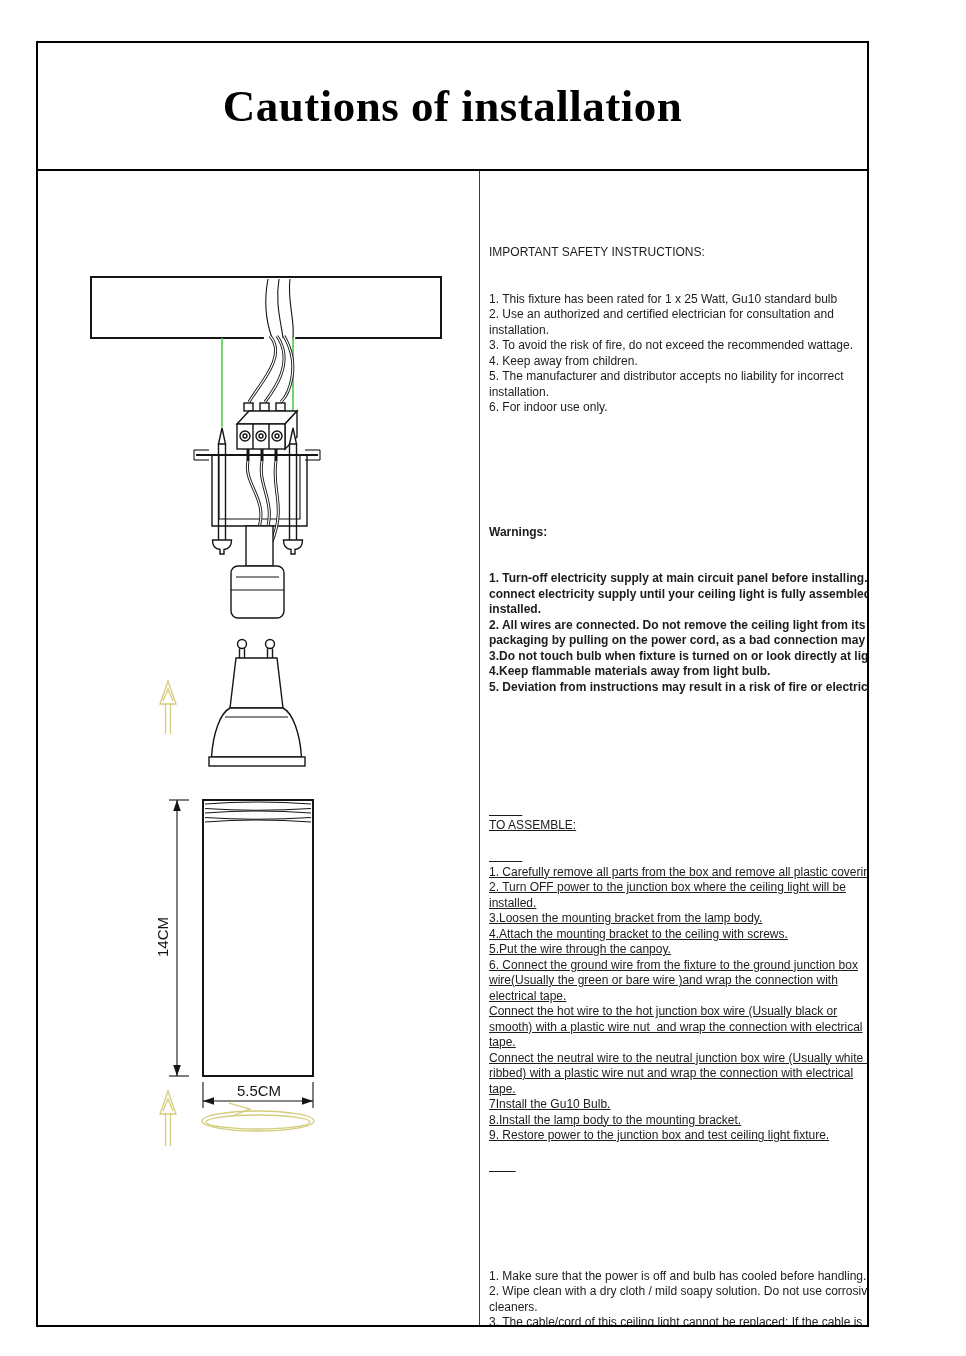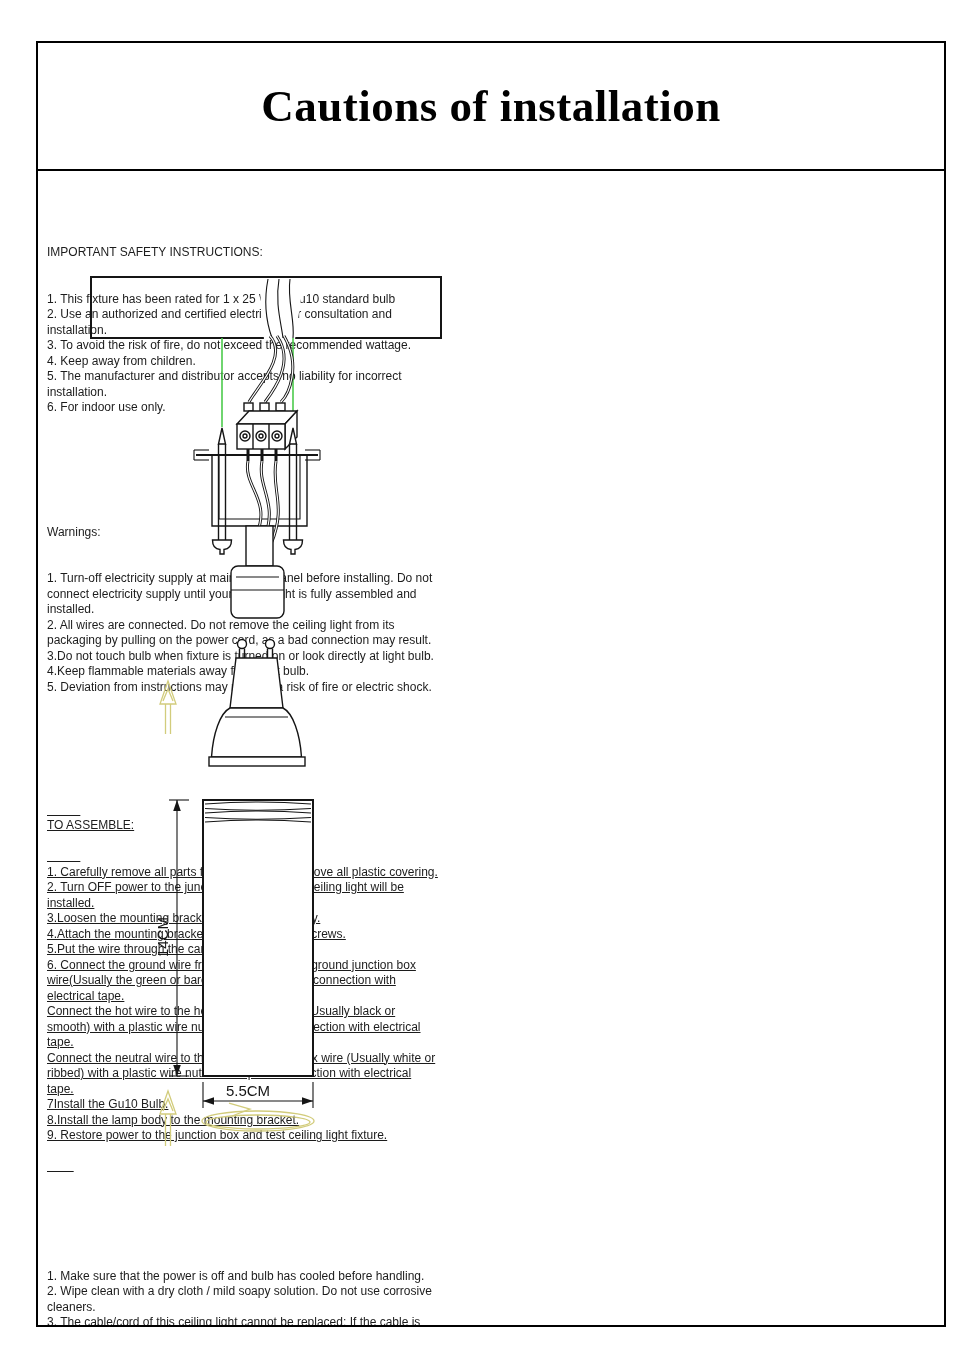--- a/index.html
+++ b/index.html
@@ -1,36 +1,36 @@
 <!DOCTYPE html>
 <html style="--ink: #151515; --green: #4ccb4c; --khaki: #d2cc7c;"><head>
 <meta charset="utf-8">
 <style>
   :root{ --ink:#151515; --green:#4ccb4c; --khaki:#d2cc7c; }
   html,body{margin:0;padding:0;background:#fff;}
   .screen{position:relative;width:966px;height:1356px;background:#fff;overflow:hidden;
           font-family:"Liberation Sans",sans-serif;color:#1c1c1c;}
-  .page{position:absolute;left:36px;top:41px;width:910px;height:1286px;
+  .page{position:absolute;left:36px;top:41px;width:833px;height:1286px;
         border:2px solid #000;box-sizing:border-box;background:#fff;}
   .title-box{height:128px;border-bottom:2px solid #000;box-sizing:border-box;
              display:flex;align-items:center;justify-content:center;}
   .title-box h1{margin:0;font-family:"Liberation Serif",serif;font-weight:bold;
                 font-size:45px;color:#000;letter-spacing:0.5px;}
-  .content{display:flex;height:calc(100% - 128px);flex-direction:column;}
+  .content{display:flex;height:calc(100% - 128px);}
   .left-panel{width:442px;border-right:1px solid #3a3a3a;box-sizing:border-box;}
   .right-panel{flex:1;padding:12px 2px 0 9px;font-size:12px;line-height:15.5px;
                overflow:hidden;white-space:pre;}
   .section{margin:0;}
-  .sec-warnings{margin-top:16px;}
+  .sec-warnings{margin-top:16px;font-weight:bold;}
   .sec-assemble{margin-top:30px;text-decoration:underline;}
   .sec-care{margin-top:32px;}
   .dim-label{position:absolute;font-size:15px;color:#161616;text-align:center;
              line-height:16px;z-index:3;}
   .dim-v{left:136px;top:929px;width:54px;transform:rotate(-90deg);}
-  .dim-h{left:218px;top:1083px;width:60px;}
+  .dim-h{left:229px;top:1083px;width:60px;}
   svg.diagram{position:absolute;left:0;top:0;z-index:2;pointer-events:none;}
   svg.diagram *{stroke:var(--ink);stroke-width:1.4;fill:none;}
   svg.diagram .w2{stroke-width:2;}
   svg.diagram .thin{stroke-width:1.1;}
   svg.diagram .wire{stroke-width:3;stroke-linecap:butt;}
   svg.diagram .wirecore{stroke:#fff;stroke-width:1.2;}
   svg.diagram .whitefill{fill:#fff;}
   svg.diagram .nostroke{stroke:none;}
   svg.diagram .green{stroke:var(--green);stroke-width:1.6;}
   svg.diagram .khaki{stroke:var(--khaki);stroke-width:1.3;}

